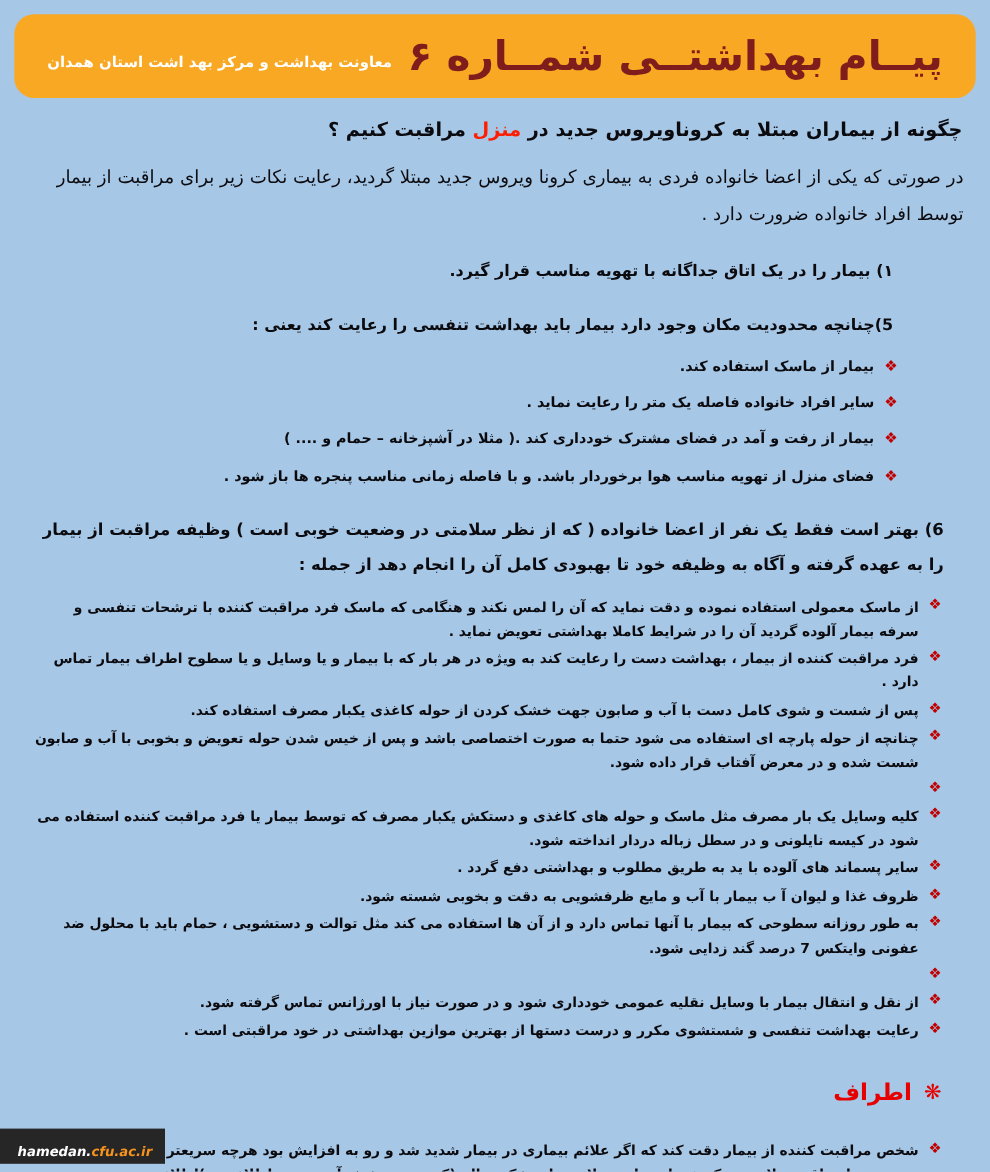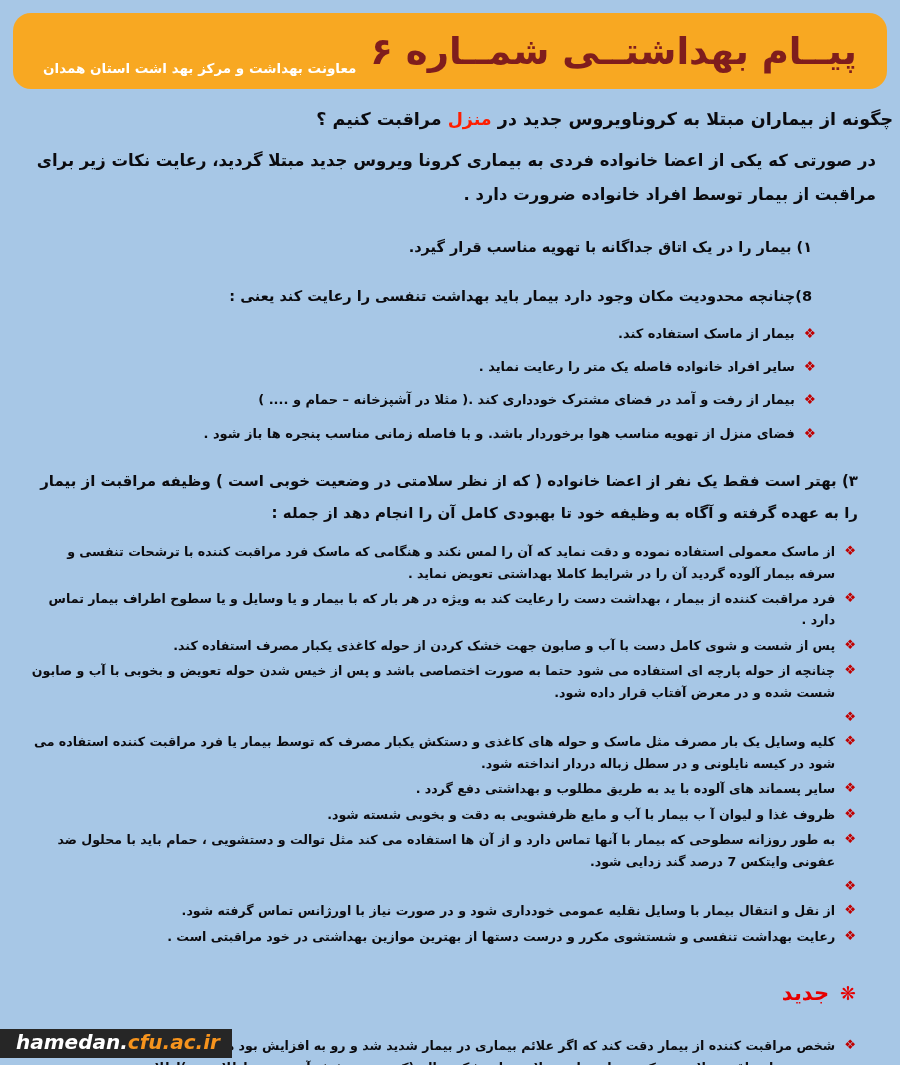--- a/index.html
+++ b/index.html
@@ -28,34 +28,34 @@
     font-size: 37px;
     font-weight: bold;
     letter-spacing: 0.5px;
     white-space: nowrap;
   }
   .header-subtitle {
     color: #ffffff;
     font-size: 13.5px;
     font-weight: bold;
     align-self: flex-end;
-    margin-bottom: 13px;
+    margin-bottom: 24px;
     white-space: nowrap;
   }
   .question {
-    margin: 17px 7px 0 24px;
+    margin: 17px 25px 0 24px;
     font-size: 17.5px;
     font-weight: bold;
     line-height: 1.5;
   }
   .question .hl { color: #fe1e00; }
   .intro {
     margin: 12px 24px 0 26px;
     font-size: 16.5px;
-    font-weight: bold;
+    font-weight: normal;
     line-height: 2.05;
     text-align: right;
   }
   .numbered-item {
     font-size: 14.5px;
     font-weight: bold;
     margin: 0 88px 0 30px;
     line-height: 1.6;
   }
   .item-1 { margin-top: 24px; }
@@ -93,65 +93,65 @@
     font-weight: bold;
   }
   .note-heading .star { font-size: 19px; }
   .note-bullets { margin: 30px 44px 0 30px; }
   .note-bullets .bullet-row { margin-bottom: 7px; font-size: 12.6px; }
   .watermark {
     position: absolute;
     left: 0;
     bottom: 7px;
     background: #262626;
-    padding: 1px 12px 4px 16px;
+    padding: 14px 12px 4px 16px;
     direction: ltr;
-    font-size: 20px;
+    font-size: 12px;
     font-weight: bold;
     font-style: italic;
     white-space: nowrap;
   }
   .watermark .wm-white { color: #ffffff; }
   .watermark .wm-orange { color: #f7941d; }
 </style>
 </head>
 <body>
 
 <header class="header">
   <div class="header-title">پیــام بهداشتــی شمــاره ۶</div>
   <div class="header-subtitle">معاونت بهداشت و مرکز بهد اشت استان همدان</div>
 </header>
 
 <h1 class="question"><span>چگونه از بیماران مبتلا به کروناویروس جدید در </span><span class="hl">منزل</span><span> مراقبت کنیم ؟</span></h1>
 
 <p class="intro">در صورتی که یکی از اعضا  خانواده فردی به بیماری کرونا ویروس جدید مبتلا گردید،  رعایت نکات زیر برای مراقبت از بیمار توسط افراد خانواده ضرورت دارد .</p>
 
 <p class="numbered-item item-1">۱) بیمار را در یک اتاق جداگانه با تهویه مناسب قرار گیرد.</p>
-<p class="numbered-item item-2">8)چنانچه محدودیت مکان وجود دارد بیمار باید بهداشت تنفسی را رعایت کند یعنی :</p>
+<p class="numbered-item item-2">5)چنانچه محدودیت مکان وجود دارد بیمار باید بهداشت تنفسی را رعایت کند یعنی :</p>
 
 <div class="bullets-g2">
   <div class="bullet-row">
     <span class="bullet-icon">❖</span>
     <span>بیمار از ماسک استفاده کند.</span>
   </div>
   <div class="bullet-row">
     <span class="bullet-icon">❖</span>
     <span>سایر افراد خانواده فاصله یک متر را رعایت نماید .</span>
   </div>
   <div class="bullet-row">
     <span class="bullet-icon">❖</span>
     <span>بیمار از رفت و آمد در فضای مشترک  خودداری کند .( مثلا در آشپزخانه – حمام  و  .... )</span>
   </div>
   <div class="bullet-row">
     <span class="bullet-icon">❖</span>
     <span>فضای منزل  از  تهویه مناسب هوا  برخوردار باشد. و با فاصله زمانی مناسب  پنجره ها باز شود .</span>
   </div>
 </div>
 
-<p class="numbered-item item-3">۳)  بهتر است فقط یک نفر از اعضا خانواده  ( که از نظر سلامتی در وضعیت خوبی است ) وظیفه مراقبت از بیمار را به عهده گرفته و آگاه به وظیفه خود تا بهبودی کامل آن را انجام دهد از جمله :</p>
+<p class="numbered-item item-3">6)  بهتر است فقط یک نفر از اعضا خانواده  ( که از نظر سلامتی در وضعیت خوبی است ) وظیفه مراقبت از بیمار را به عهده گرفته و آگاه به وظیفه خود تا بهبودی کامل آن را انجام دهد از جمله :</p>
 
 <div class="bullets-g3">
   <div class="bullet-row">
     <span class="bullet-icon">❖</span>
     <span>از ماسک معمولی  استفاده نموده و دقت نماید که آن را لمس نکند و هنگامی که ماسک فرد مراقبت کننده با ترشحات تنفسی و سرفه بیمار آلوده گردید آن را در شرایط کاملا بهداشتی تعویض نماید .</span>
   </div>
   <div class="bullet-row">
     <span class="bullet-icon">❖</span>
     <span>فرد مراقبت کننده از بیمار ، بهداشت دست  را رعایت کند به ویژه  در هر بار که با بیمار و یا وسایل  و  یا سطوح اطراف بیمار تماس دارد .</span>
   </div>
@@ -190,21 +190,21 @@
     <span>از نقل و انتقال بیمار با وسایل نقلیه عمومی خودداری شود و در صورت نیاز با اورژانس تماس گرفته شود.</span>
   </div>
   <div class="bullet-row">
     <span class="bullet-icon">❖</span>
     <span>رعایت بهداشت تنفسی و شستشوی مکرر و درست دستها از بهترین موازین بهداشتی در خود مراقبتی  است .</span>
   </div>
 </div>
 
 <div class="note-heading">
   <span class="star">❋</span>
-  <span>جدید</span>
+  <span>اطراف</span>
 </div>
 
 <div class="note-bullets">
   <div class="bullet-row">
     <span class="bullet-icon">❖</span>
     <span>شخص مراقبت کننده از  بیمار دقت کند که اگر  علائم بیماری در بیمار شدید شد و رو به افزایش بود هرچه سریعتر موضوع را تلفنی به بهورز یا  مراقب سلامت مرکز خدمات جامع سلامت  یا پزشک معالج (که تحت پوشش آن هستند اطلاع دهد)اطلاع دهد.</span>
   </div>
 
 </div>
 

